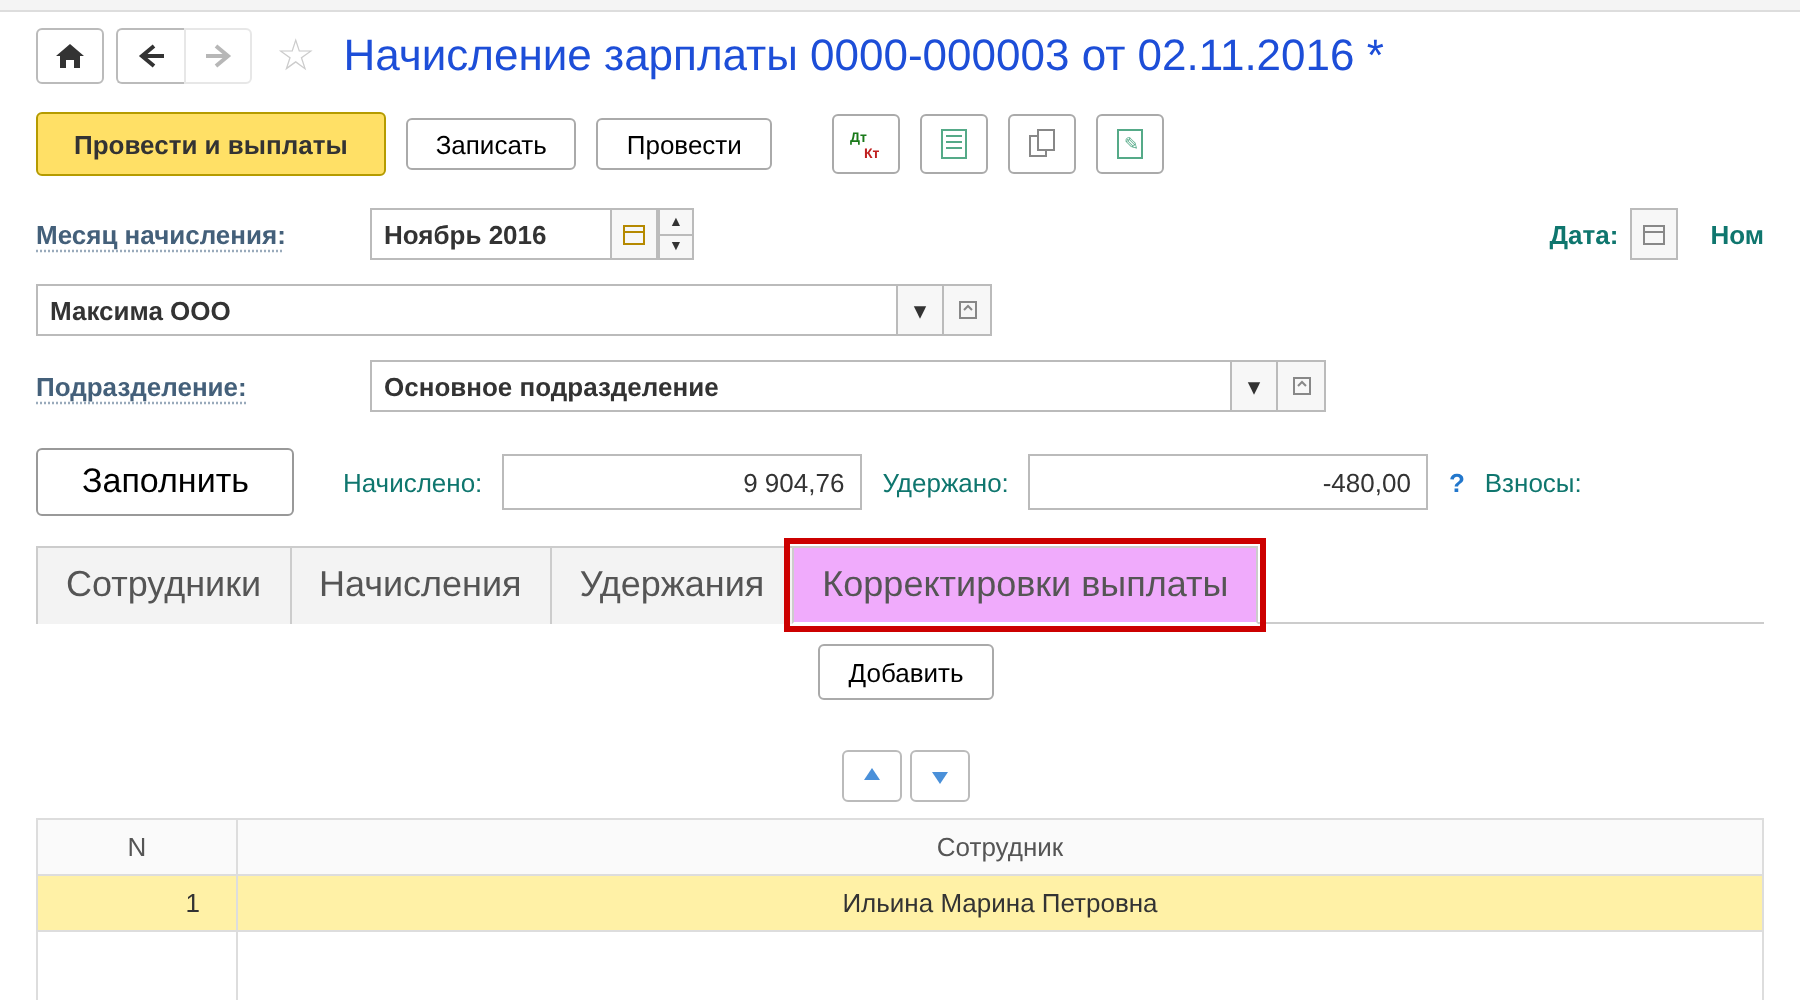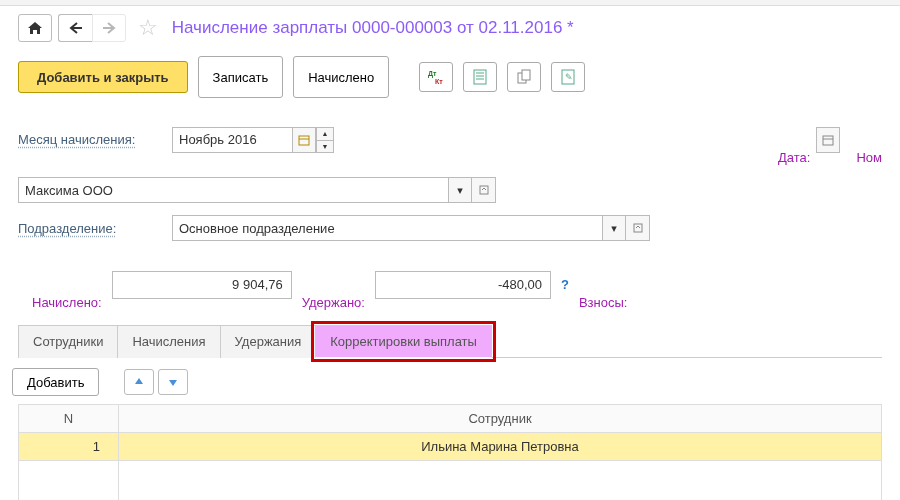--- a/index.html
+++ b/index.html
@@ -20,47 +20,47 @@
   }
   .nav-btn {
     width:34px; height:28px; background:#fff; border:1px solid #bbb;
     border-radius:3px; display:flex; align-items:center; justify-content:center;
     cursor:pointer;
   }
   .nav-grp { display:flex; }
   .nav-grp .nav-btn:first-child { border-radius:3px 0 0 3px; border-right:none;}
   .nav-grp .nav-btn:last-child { border-radius:0 3px 3px 0; }
   .title {
-    font-size:17px; color:#8b5cf6; margin-left:8px; white-space:nowrap;
+    font-size:22px; color:#1d4ed8; margin-left:8px; white-space:nowrap;
   }
   .star { color:#ccc; font-size:22px; margin-left:6px; cursor:pointer; }
   .toolbar {
     display:flex; align-items:center; gap:10px; padding: 0 18px 16px 18px;
   }
   .btn {
-    height:42px; padding:0 14px; background:#fff; border:1px solid #aaa;
+    height:26px; padding:0 14px; background:#fff; border:1px solid #aaa;
     border-radius:3px; cursor:pointer; display:flex; align-items:center; font-size:13px;
   }
   .btn-primary {
     background:#ffe066; border:1px solid #b59b00; font-weight:bold; color:#333;
     padding:0 18px; height:32px;
   }
   .icon-btn {
     width:34px; height:30px; background:#fff; border:1px solid #aaa;
     border-radius:3px; display:flex; align-items:center; justify-content:center;
     cursor:pointer;
   }
   .form {
     padding: 0 18px;
   }
   .row {
-    display:flex; align-items:center; margin-bottom:12px; gap:4px;
+    display:flex; align-items:center; margin-bottom:12px; gap:17px;font-weight:bold;
   }
   .lbl { min-width:150px; color:#44607a; text-decoration: underline dotted #9ab; text-underline-offset:3px; }
-  .lbl-plain { min-width:auto; color:#a21caf;margin-top:36px; }
+  .lbl-plain { min-width:auto; color:#0f766e; }
   .input {
     height:26px; border:1px solid #bbb; background:#fff; padding:0 6px;
     display:flex; align-items:center;
   }
   .field-grp { display:flex; }
   .field-grp .input { border-right:none; }
   .mini-btn {
     width:24px; height:26px; border:1px solid #bbb; background:#f7f7f7;
     display:flex; align-items:center; justify-content:center; cursor:pointer; font-size:11px;
   }
@@ -79,31 +79,31 @@
   }
   .totals-row {
     display:flex; align-items:center; gap:10px; padding:6px 18px 14px 18px;
   }
   .help { color:#2277cc; cursor:pointer; font-weight:bold; }
   .tabs {
     display:flex; margin:0 18px; border-bottom:1px solid #ccc; position:relative;
   }
   .tab {
     padding:8px 14px; border:1px solid #ccc; border-bottom:none; background:#f3f3f3;
-    margin-right:-1px; cursor:pointer; font-size:13px; color:#555;
+    margin-right:-1px; cursor:pointer; font-size:18px; color:#555;
     position:relative; top:1px;
   }
   .tab.active {
     background:#f0abfc; border-bottom:1px solid #fff;
   }
   .tab.highlighted {
     outline:3px solid #c00; outline-offset:1px;
   }
   .grid-toolbar {
-    display:flex; align-items:center; gap:25px; padding:10px 18px 8px 12px;
+    display:flex; align-items:center; gap:25px; padding:10px 18px 8px 24px;flex-direction:column;
   }
   .arrow-btn {
     width:30px; height:26px; border:1px solid #bbb; background:#fff; border-radius:3px;
     display:flex; align-items:center; justify-content:center; cursor:pointer;
   }
   .grid {
     margin:0 18px; border:1px solid #ccc; border-collapse:collapse; width:calc(100% - 36px);
   }
   .grid td, .grid th {
     border:1px solid #ddd; padding:6px 10px; text-align:center; font-weight:normal; font-size:13px;
@@ -135,23 +135,23 @@
       <svg width="14" height="12">
           <path d="M6 1 L12 6 L6 11 M12 6 H1" stroke="#333" stroke-width="2" fill="none"></path>
         </svg>
     </div>
   </div>
   <span class="star">☆</span>
   <div class="title">Начисление зарплаты 0000-000003 от 02.11.2016 *</div>
 </div>
 
 <div class="toolbar">
-  <button class="btn btn-primary">Добавить и закрыть</button>
+  <button class="btn btn-primary">Провести и выплаты</button>
   <button class="btn">Записать</button>
-  <button class="btn">Начислено</button>
+  <button class="btn">Провести</button>
   <div style="width:10px"></div>
   <div class="icon-btn">
     <svg width="18" height="16">
         <text x="1" y="7" font-size="7" fill="#1a7a1a" font-weight="bold">Дт</text>
         <text x="8" y="15" font-size="7" fill="#c02020" font-weight="bold">Кт</text>
       </svg>
   </div>
   <div class="icon-btn">
     <svg width="14" height="16">
         <rect x="1" y="1" width="12" height="14" fill="none" stroke="#5a8" stroke-width="1"></rect>
@@ -232,26 +232,27 @@
         <svg width="10" height="10">
             <rect x="1" y="1" width="8" height="8" fill="none" stroke="#888"></rect>
             <path d="M3 5 L5 3 L7 5" fill="none" stroke="#888"></path>
           </svg>
       </div>
     </div>
   </div>
 </div>
 
 <div class="totals-row">
+  <button class="big-btn">Заполнить</button>
   <span class="lbl-plain" style="margin-left:14px">Начислено:</span>
   <div class="num-input" style="width:180px">
       <span>9 904,76</span>
     </div>
   <span class="lbl-plain">Удержано:</span>
-  <div class="num-input" style="width:176px">
+  <div class="num-input" style="width:200px">
       <span>-480,00</span>
     </div>
   <span class="help">?</span>
   <span class="lbl-plain">Взносы:</span>
 </div>
 
 <div class="tabs">
   <div class="tab">Сотрудники</div>
   <div class="tab">Начисления</div>
   <div class="tab">Удержания</div>

